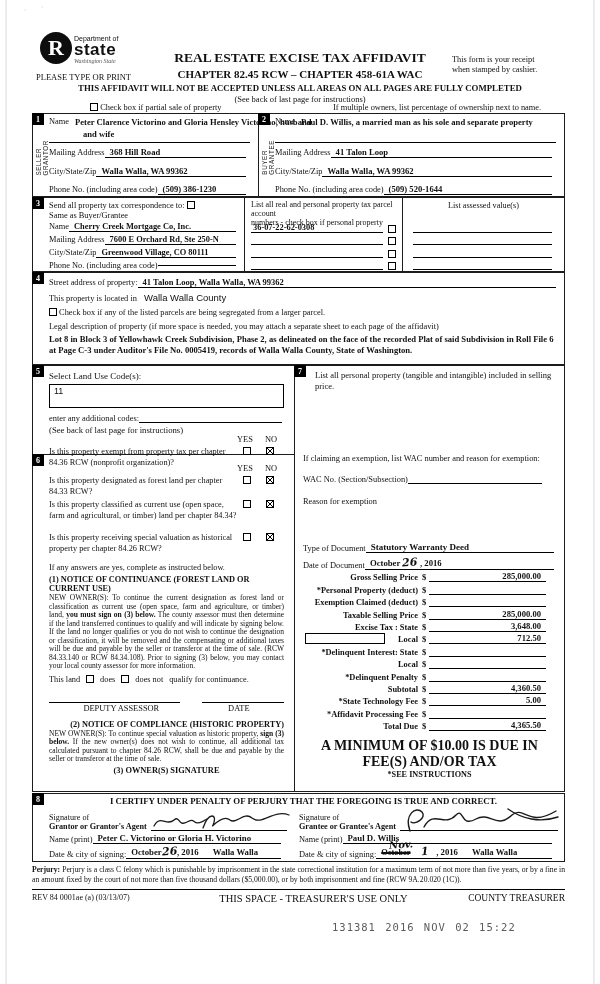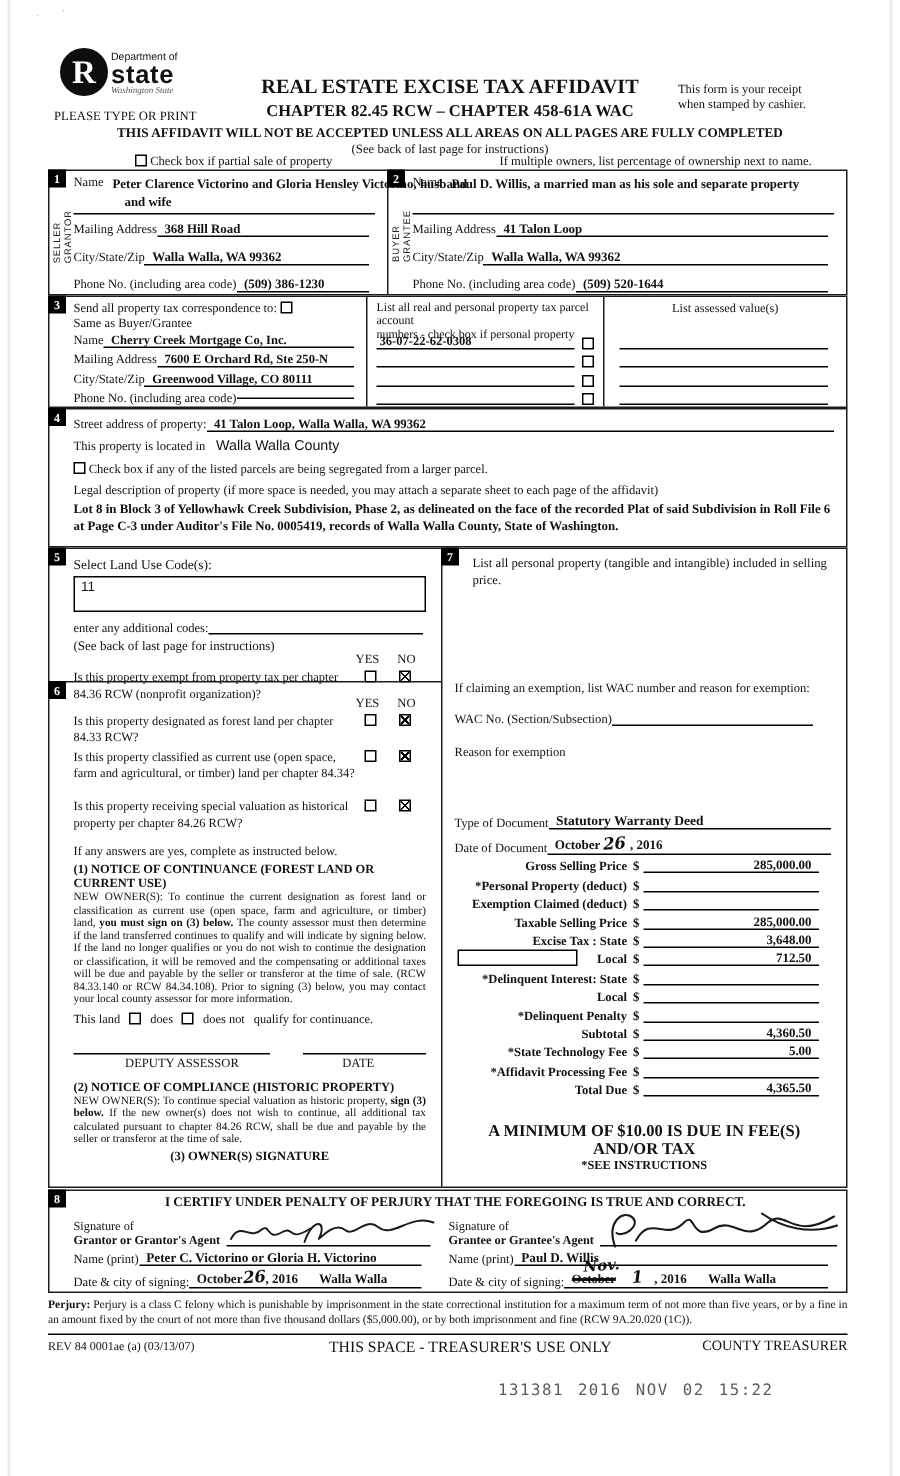--- a/index.html
+++ b/index.html
@@ -94,21 +94,21 @@
   #sec5 .addrow .fill { margin-right:2px; }
   #sec5 .sb { margin-top:2px; font-size:8.7px; }
   .yesno { display:flex; justify-content:flex-end; gap:12px; font-size:8.4px; padding-right:7px; }
   .qblock { display:flex; align-items:flex-start; margin-top:2px; }
   .qblock .qtxt { flex:1; font-size:8.3px; line-height:11px; padding-right:6px; }
   .qblock .qcbs { display:flex; gap:15px; padding:1px 10px 0 0; }
   #sec6 { position:relative; padding:3px 10px 0 16px; }
   #sec6 .yesno { margin-top:6px; }
   #sec6 .ifyes { margin-top:9px; font-size:8.3px; }
   #sec6 .ntitle { margin-top:3px; font-weight:bold; font-size:8.3px; }
-  #sec6 .ntitle.center { text-align:left; }
+  #sec6 .ntitle.center { text-align:right; }
   #sec6 .nbody { font-size:7.5px; line-height:8.5px; text-align:justify; margin-top:1px; }
   #sec6 .thisland { margin-top:4px; font-size:8.3px; display:flex; align-items:center; gap:6px; }
   #sec6 .duo { display:flex; gap:22px; margin-top:9px; }
   #sec6 .duo .l1 { flex:1.6; border-bottom:1px solid #000; height:10px; }
   #sec6 .duo .l2 { flex:1; border-bottom:1px solid #000; height:10px; }
   #sec6 .duolbl { display:flex; margin-top:1px; font-size:8.4px; }
   #sec6 .duolbl .d1 { flex:1.6; text-align:center; }
   #sec6 .duolbl .d2 { flex:1; text-align:center; }
   #sec6 .csig { text-align:center; font-weight:bold; font-size:8.4px; margin-top:2px; }
 
@@ -123,21 +123,21 @@
   #typerow .fill { margin-right:2px; font-size:9px; }
   #daterow { display:flex; align-items:flex-end; height:17px; font-size:8.7px; }
   #daterow .fill { margin-right:2px; }
   .frow2 { display:flex; align-items:flex-end; height:12.4px; }
   .frow2 .flabel { width:115px; text-align:right; font-size:8.4px; white-space:nowrap;font-weight:bold; }
   .frow2 .dollar { font-weight:bold; margin:0 0 0 4px; font-size:8.5px; }
   .frow2 .fline { flex:1; border-bottom:1px solid #000; text-align:right; font-weight:bold;
      font-size:8.6px; padding-right:5px; margin:0 10px 0 3px; }
   .frow2 .locbox { width:80px; height:11px; border:1px solid #000; margin:0 0 0 2px; flex:none; }
   .frow2.hasbox .flabel { width:33px; }
-  #minnote { margin-top:17px; text-align:center; font-weight:bold; font-size:11px; }
+  #minnote { margin-top:7px; text-align:center; font-weight:bold; font-size:14px; }
   #seeinstr { text-align:center; font-weight:bold; font-size:8.2px; }
 
   
   #sec8 { left:32px; top:793px; width:533px; height:69px; padding:2px 6px 0 16px; }
   #certify { text-align:center; font-weight:bold; font-size:8.8px; }
   #sigcols { display:flex; margin-top:1px; }
   .sigcol { position:relative; }
   .sigcol.g1 { width:250px; padding-right:12px; }
   .sigcol.g2 { flex:1; }
   .sigrow { display:flex; align-items:flex-end; height:24px; }

